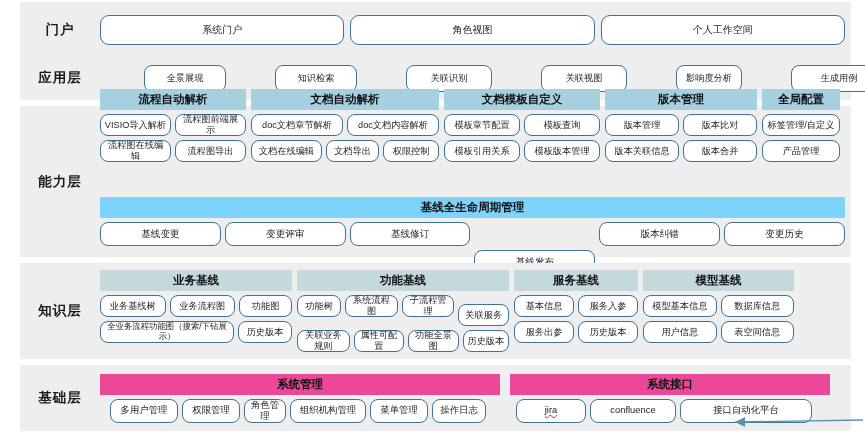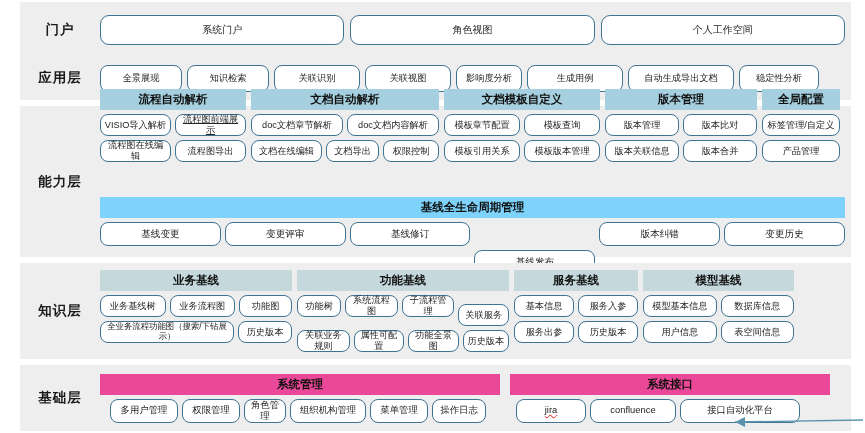--- a/index.html
+++ b/index.html
@@ -65,21 +65,21 @@
   .grp { display: flex; flex-direction: column; gap: 4px; }
 
   
   #row-portal { top: 2px; height: 56px; }
   #row-portal .band-body { flex-direction: row; gap: 6px; }
   #row-portal .pill { height: 30px; font-size: 10px; border-radius: 9px; }
 
   
   #row-app { top: 56px; height: 44px; }
   #row-app .band-body { flex-direction: row; gap: 5px; align-items: center; }
-  #row-app .pill { height: 27px; }
+  #row-app .pill { height: 27px; margin-left: 44px; }
 
   
   #row-cap { top: 106px; height: 151px; align-items: center; }
   #row-cap .band-body { gap: 5px; }
   #row-cap .pill { height: 22px; }
   #cap-groups { display: flex; gap: 5px; align-items: flex-start; }
   #cap-life .pill { height: 24px; font-size: 9.6px; }
 
   
   #row-know { top: 263px; height: 96px; align-items: center; }
@@ -137,21 +137,21 @@
   <div class="band" id="row-cap">
     <div class="band-label">能力层</div>
     <div class="band-body">
 
       <div id="cap-groups">
 
         <div class="grp" style="width:146px;">
           <div class="grp-head cap">流程自动解析</div>
           <div class="row">
             <div class="pill" style="flex:1 1 0;">VISIO导入解析</div>
-            <div class="pill" style="flex:1 1 0;text-decoration:underline;">流程图前端展示</div>
+            <div class="pill" style="flex:1 1 0;">流程图前端展示</div>
           </div>
           <div class="row">
             <div class="pill" style="flex:1 1 0;">流程图在线编辑</div>
             <div class="pill" style="flex:1 1 0;">流程图导出</div>
           </div>
         </div>
 
         <div class="grp" style="width:188px;">
           <div class="grp-head cap">文档自动解析</div>
           <div class="row">
@@ -293,21 +293,21 @@
             <div class="pill" style="width:58px;">菜单管理</div>
             <div class="pill" style="width:54px;">操作日志</div>
           </div>
         </div>
 
         <div class="grp" style="width:320px;">
           <div class="grp-head base">系统接口</div>
           <div class="row" style="padding-left:6px;">
             <div class="pill" style="width:70px;"><span class="spell">jira</span></div>
             <div class="pill" style="width:86px;">confluence</div>
-            <div class="pill" style="width:120px;">接口自动化平台</div>
+            <div class="pill" style="width:132px;">接口自动化平台</div>
           </div>
         </div>
 
       </div>
     </div>
   </div>
 
   <svg id="arrow-br" viewBox="0 0 150 14">
     <path d="M148 7 L20 9" stroke="#5a93ad" stroke-width="1.4" fill="none"></path>
     <path d="M20 9 L30 4 L30 14 Z" fill="#5a93ad"></path>

